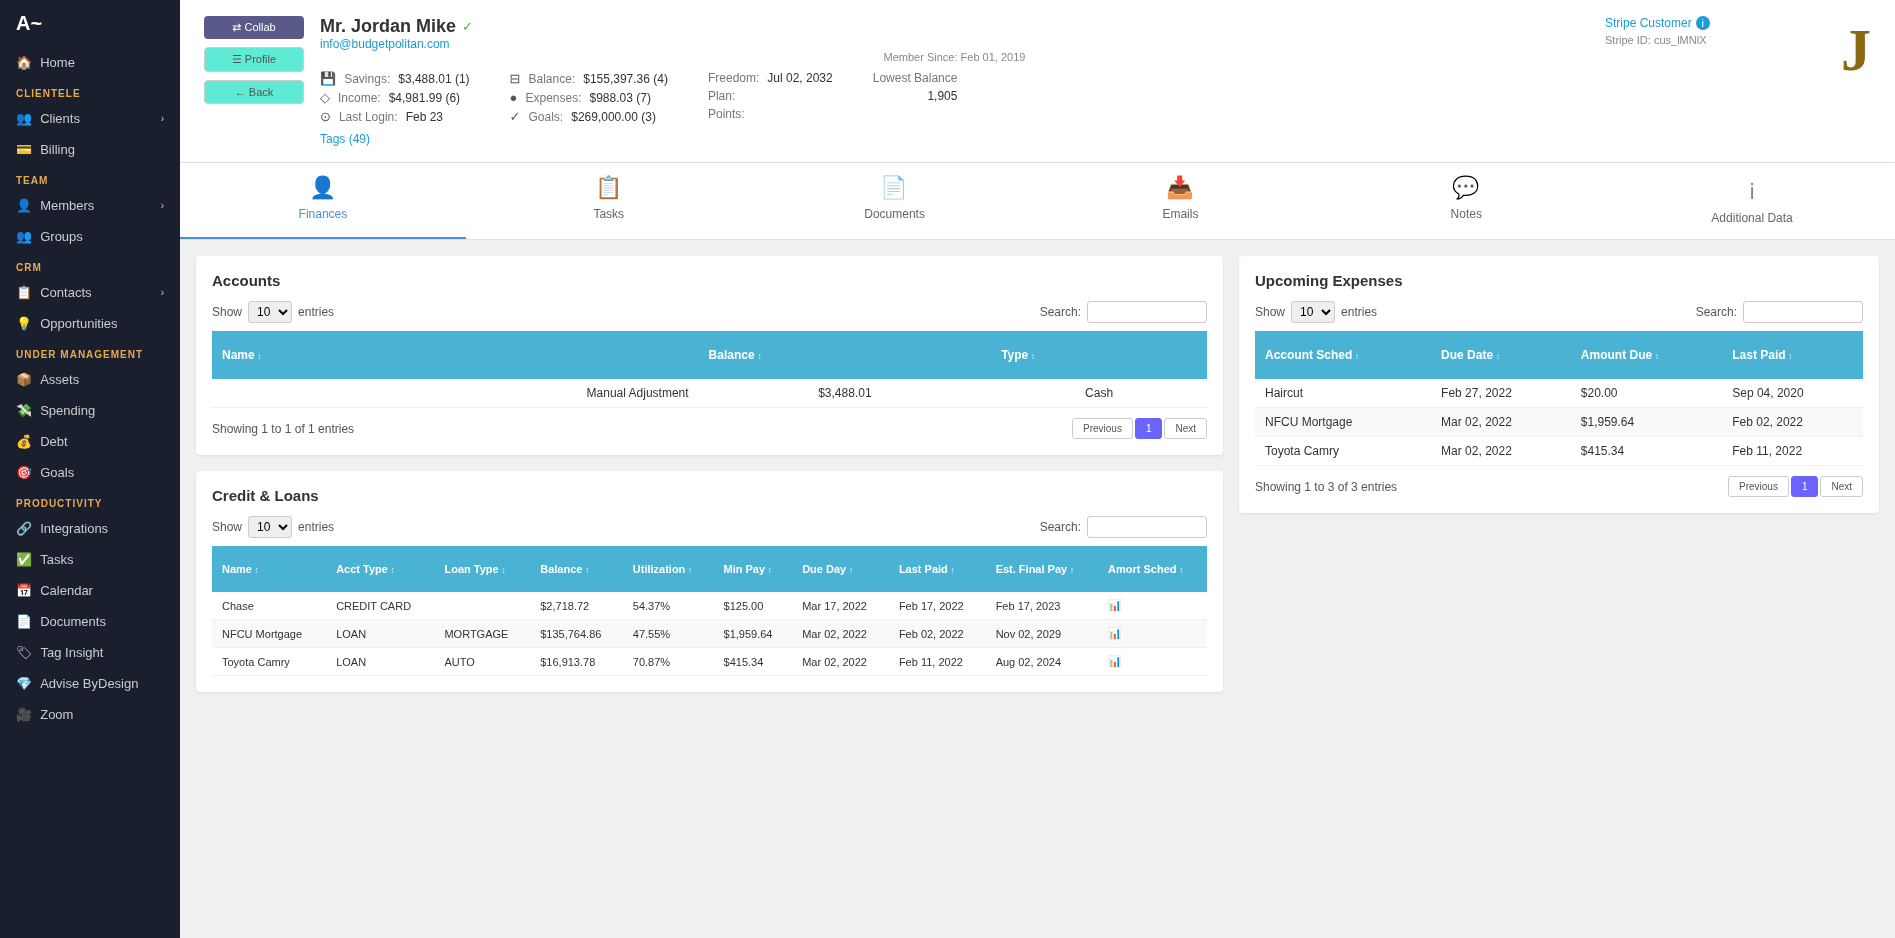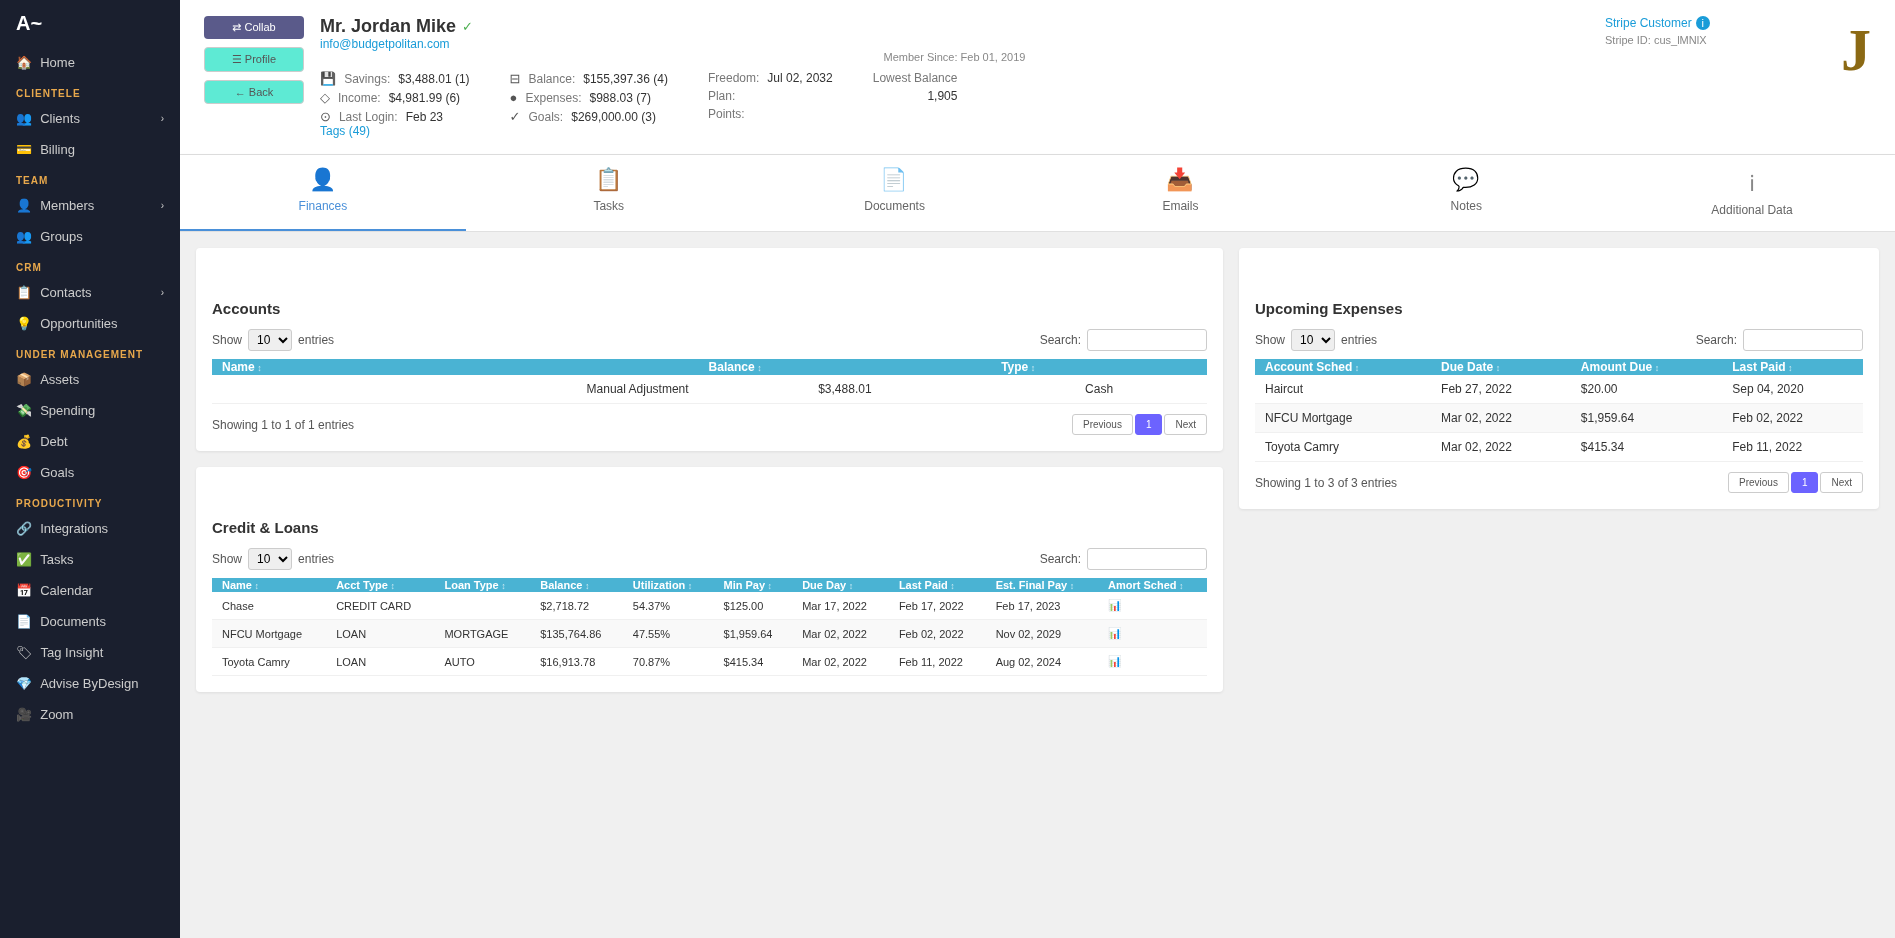--- a/index.html
+++ b/index.html
@@ -103,21 +103,21 @@
     .stat-label { color: #777; }
     .stat-value { color: #333; font-weight: 500; }
     .stripe-customer { color: #1a9cd8; font-size: 12px; display: flex; align-items: center; gap: 4px; }
     .stripe-id { color: #888; font-size: 11px; }
     .profile-avatar {
       font-size: 60px;
       color: #8b6914;
       font-weight: bold;
       font-family: serif;
     }
-    .tags-link { color: #1a9cd8; font-size: 12px; cursor: pointer; margin-top: 0; }
+    .tags-link { color: #1a9cd8; font-size: 12px; cursor: pointer; margin-top: 8px; }
 
     
     .nav-tabs {
       background: #fff;
       display: flex;
       border-bottom: 1px solid #e0e0e0;
       box-shadow: 0 1px 3px rgba(0,0,0,0.1);
     }
     .nav-tab {
       flex: 1;
@@ -148,42 +148,42 @@
     .left-col { flex: 1; display: flex; flex-direction: column; gap: 16px; }
     .right-col { width: 640px; display: flex; flex-direction: column; gap: 16px; }
 
     
     .card {
       background: #fff;
       border-radius: 4px;
       padding: 16px;
       box-shadow: 0 1px 3px rgba(0,0,0,0.08);
     }
-    .card-title { font-size: 15px; font-weight: 600; color: #333; margin-bottom: 12px; margin-top: 36px; }
+    .card-title { font-size: 15px; font-weight: 600; color: #333; margin-bottom: 12px; }
 
     
     .table-controls {
       display: flex;
       align-items: center;
       justify-content: space-between;
       margin-bottom: 8px;
       flex-wrap: wrap;
       gap: 8px;
     }
     .show-entries { display: flex; align-items: center; gap: 6px; color: #555; font-size: 12px; }
     .show-entries select { padding: 2px 4px; border: 1px solid #ccc; border-radius: 3px; font-size: 12px; }
     .search-box { display: flex; align-items: center; gap: 6px; font-size: 12px; color: #555; }
     .search-box input { border: 1px solid #ccc; border-radius: 3px; padding: 3px 6px; font-size: 12px; width: 120px; }
 
     
     .data-table { width: 100%; border-collapse: collapse; font-size: 12px; }
     .data-table thead th {
       background: #4ab3d3;
       color: #fff;
-      padding: 1px 10px;
+      padding: 17px 10px;
       text-align: left;
       font-weight: 600;
     }
     .data-table tbody td {
       padding: 7px 10px;
       border-bottom: 1px solid #f0f0f0;
       color: #333;
       text-align: left;
     }
     .data-table tbody tr:nth-child(even) td { background: #f9f9f9; }

